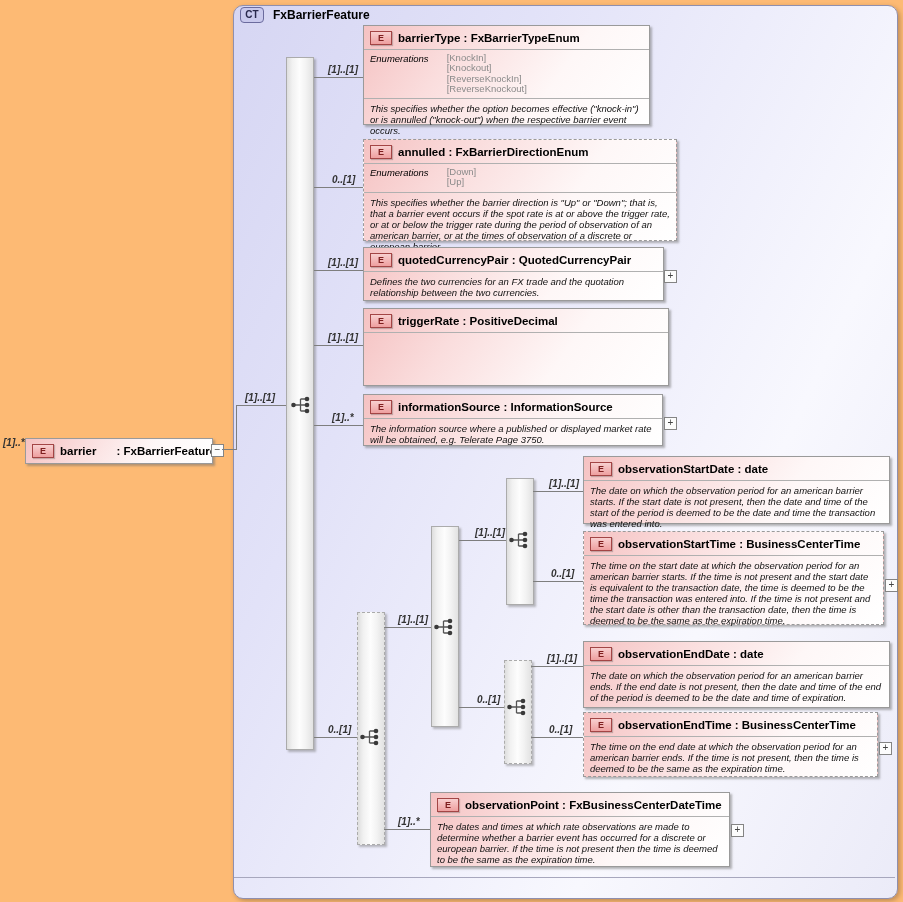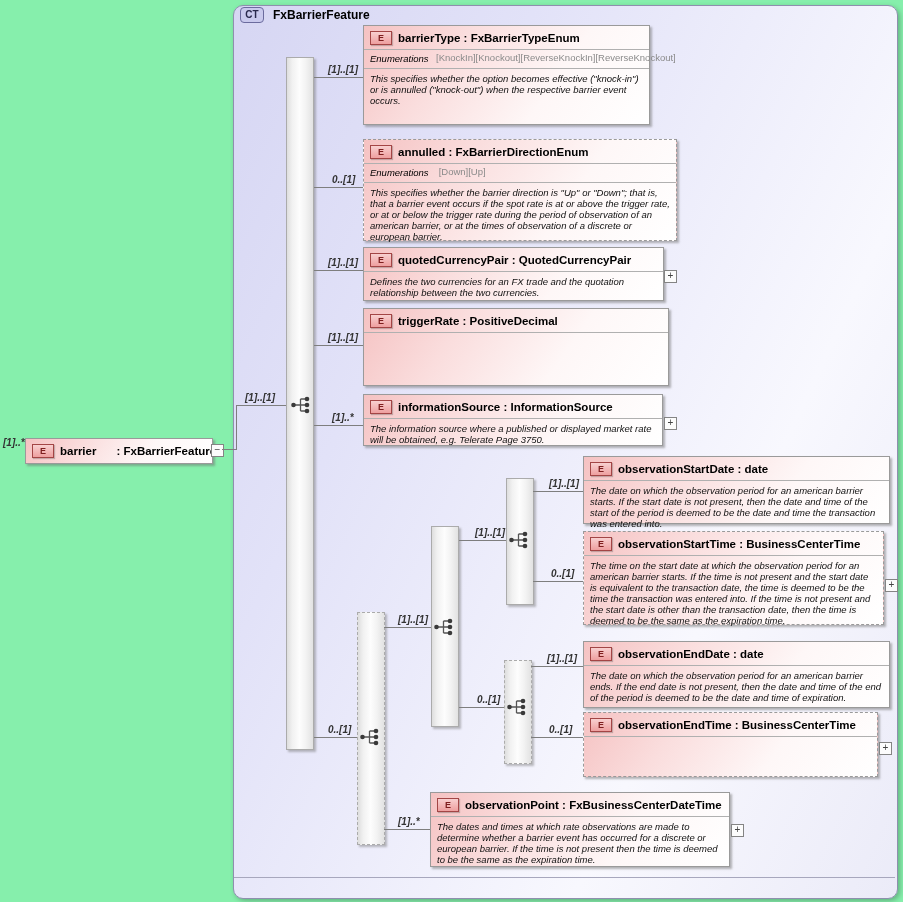--- a/index.html
+++ b/index.html
@@ -1,16 +1,16 @@
 <!DOCTYPE html>
 <html><head>
 <meta charset="utf-8">
 <style>
   html,body{margin:0;padding:0;background:#ffffff;}
-  .canvas{position:relative;width:903px;height:902px;background:#86efac;
+  .canvas{position:relative;width:903px;height:902px;background:#fdba74;
           font-family:"Liberation Sans",sans-serif;overflow:hidden;}
 
   
   .ct{position:absolute;left:233px;top:5px;width:663px;height:892px;
       border:1px solid #8f8fae;border-radius:10px;
       background:linear-gradient(115deg,#d6d6f3 0%,#e2e2f8 28%,#f8f8fe 70%,#ebebf8 100%);
       box-shadow:2px 2px 5px rgba(0,0,0,0.25);}
   .ct-header{position:absolute;left:240px;top:7px;display:flex;align-items:center;gap:9px;}
   .badge-ct{width:22px;height:14px;background:#c9c9ed;border:1px solid #6b6b9e;border-radius:4px;
             color:#28284c;font-size:10px;font-weight:bold;text-align:center;line-height:14px;}
@@ -35,23 +35,23 @@
         background:linear-gradient(125deg,#f5c2c2 0%,#fadddd 30%,#fef7f7 65%,#ffffff 100%);
         box-shadow:2px 2px 2px rgba(110,110,110,0.5);}
   .ebox.dashed{border-style:dashed;}
   .ehead{display:flex;align-items:center;gap:6px;padding:5px 6px 4px 6px;border-bottom:1px solid #b0b0b0;}
   .ehead.noline{border-bottom:none;}
   .badge-e{flex:0 0 auto;width:20px;height:12px;
            background:linear-gradient(#f8d0d0,#ee9f9f);border:1px solid #a34545;
            color:#7e1f1f;font-size:9px;font-weight:bold;text-align:center;line-height:12px;
            box-shadow:1px 1px 1px rgba(0,0,0,0.2);}
   .etitle{font-weight:bold;font-size:11.5px;color:#000;white-space:nowrap;}
-  .efacet{display:flex;gap:10px;padding:3px 6px 4px 6px;border-bottom:1px solid #b0b0b0;}
+  .efacet{display:flex;gap:18px;padding:3px 6px 4px 6px;border-bottom:1px solid #b0b0b0;}
   .flabel{font-style:italic;font-size:9.5px;color:#000;min-width:56px;}
-  .fvals{display:flex;flex-direction:row;font-size:9.5px;color:#8a8a8a;line-height:1.08;}
+  .fvals{display:flex;flex-direction:column;font-size:9.5px;color:#8a8a8a;line-height:1.08;}
   .fval{color:#8a8a8a;font-size:9.5px;}
   .edesc{padding:4px 6px 5px 6px;font-style:italic;font-size:9.5px;line-height:1.16;color:#101010;}
   .root-gap{margin-left:14px;}
 
   
   .expander{position:absolute;width:11px;height:11px;background:#fcfcfc;border:1px solid #848484;
             color:#444;font-size:10px;line-height:10px;text-align:center;cursor:pointer;
             font-family:"Liberation Sans",sans-serif;}
 </style>
 </head>
@@ -237,20 +237,21 @@
       <span class="etitle">observationEndDate : date</span>
     </div>
     <div class="edesc">The date on which the observation period for an american barrier ends. If the end date is not present, then the date and time of the end of the period is deemed to be the date and time of expiration.</div>
   </div>
 
   <div class="ebox dashed" style="left:583px;top:712px;width:293px;height:63px;">
     <div class="ehead">
       <span class="badge-e">E</span>
       <span class="etitle">observationEndTime : BusinessCenterTime</span>
     </div>
+    <div class="edesc">The time on the end date at which the observation period for an american barrier ends. If the time is not present, then the time is deemed to be the same as the expiration time.</div>
   </div>
   <div class="expander" style="left:879px;top:742px;">+</div>
 
   <div class="ebox" style="left:430px;top:792px;width:298px;height:73px;">
     <div class="ehead">
       <span class="badge-e">E</span>
       <span class="etitle">observationPoint : FxBusinessCenterDateTime</span>
     </div>
     <div class="edesc">The dates and times at which rate observations are made to determine whether a barrier event has occurred for a discrete or european barrier. If the time is not present then the time is deemed to be the same as the expiration time.</div>
   </div>

